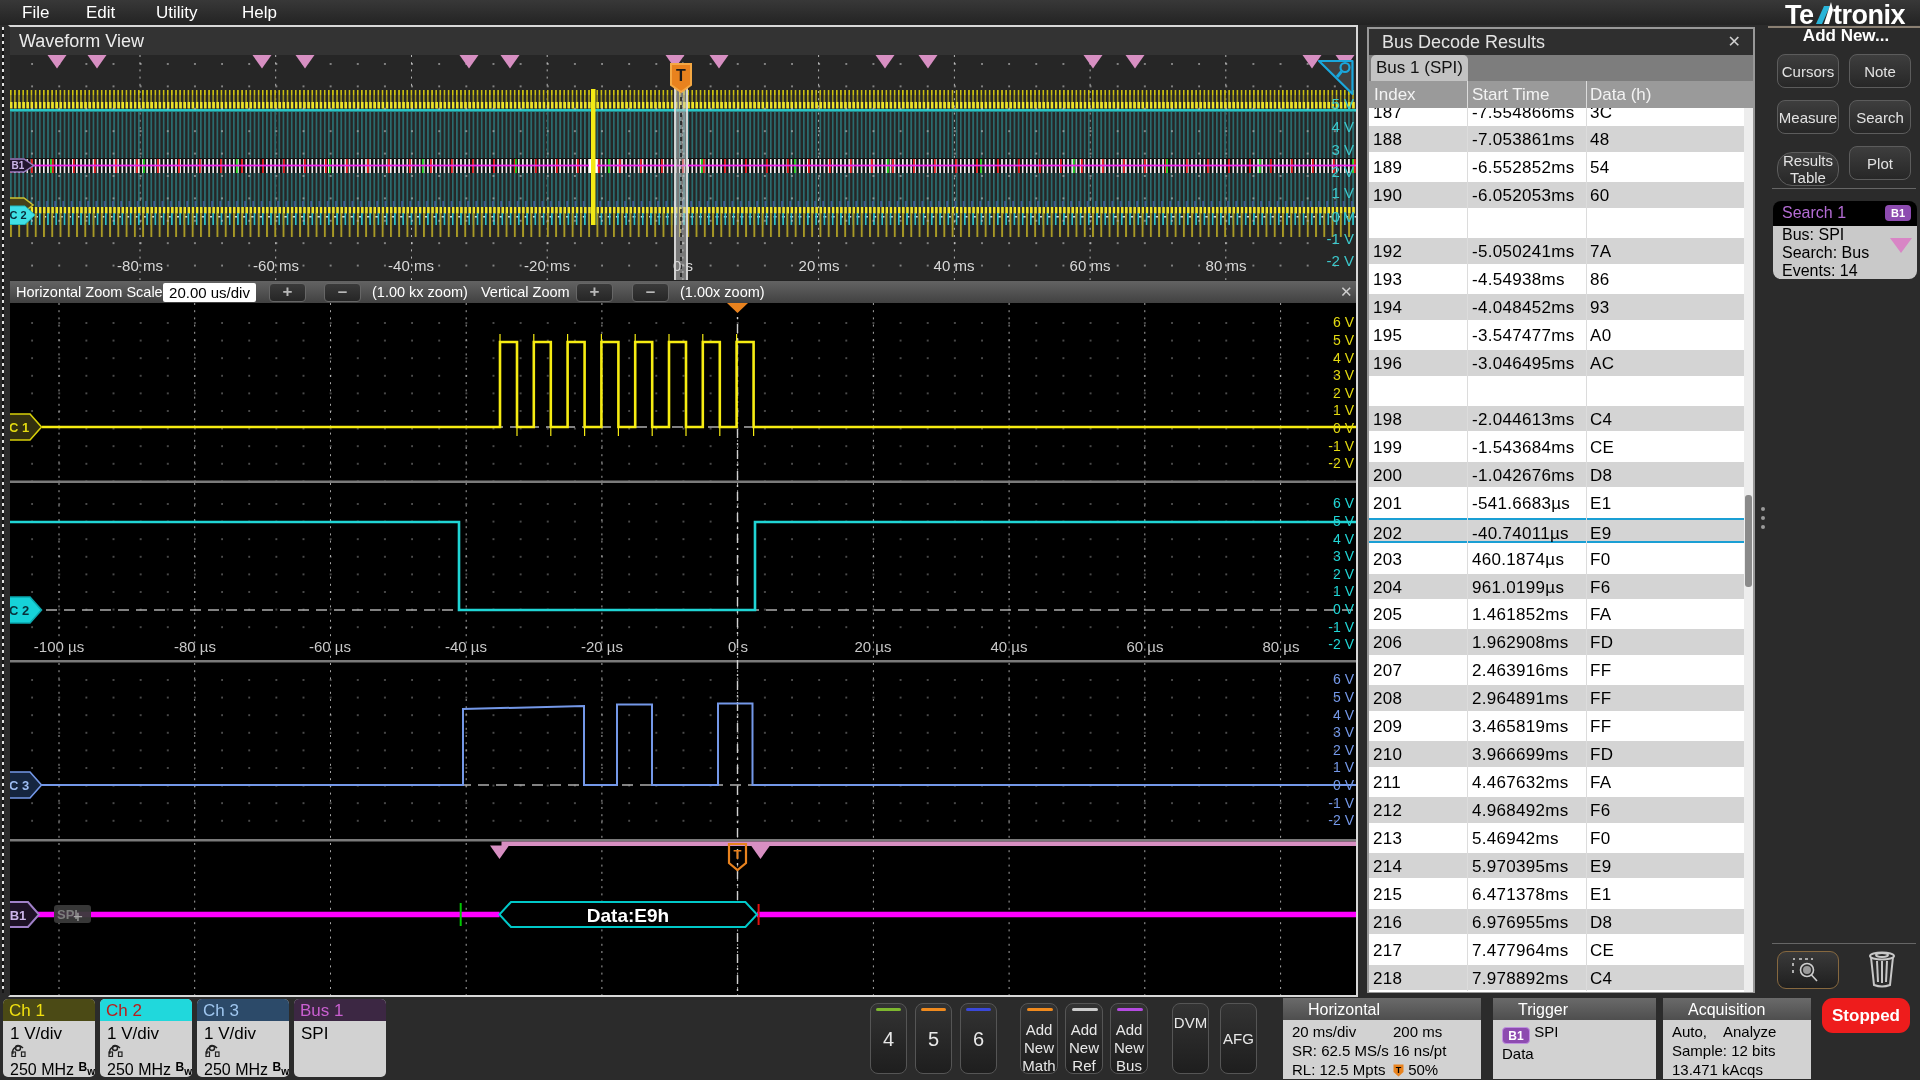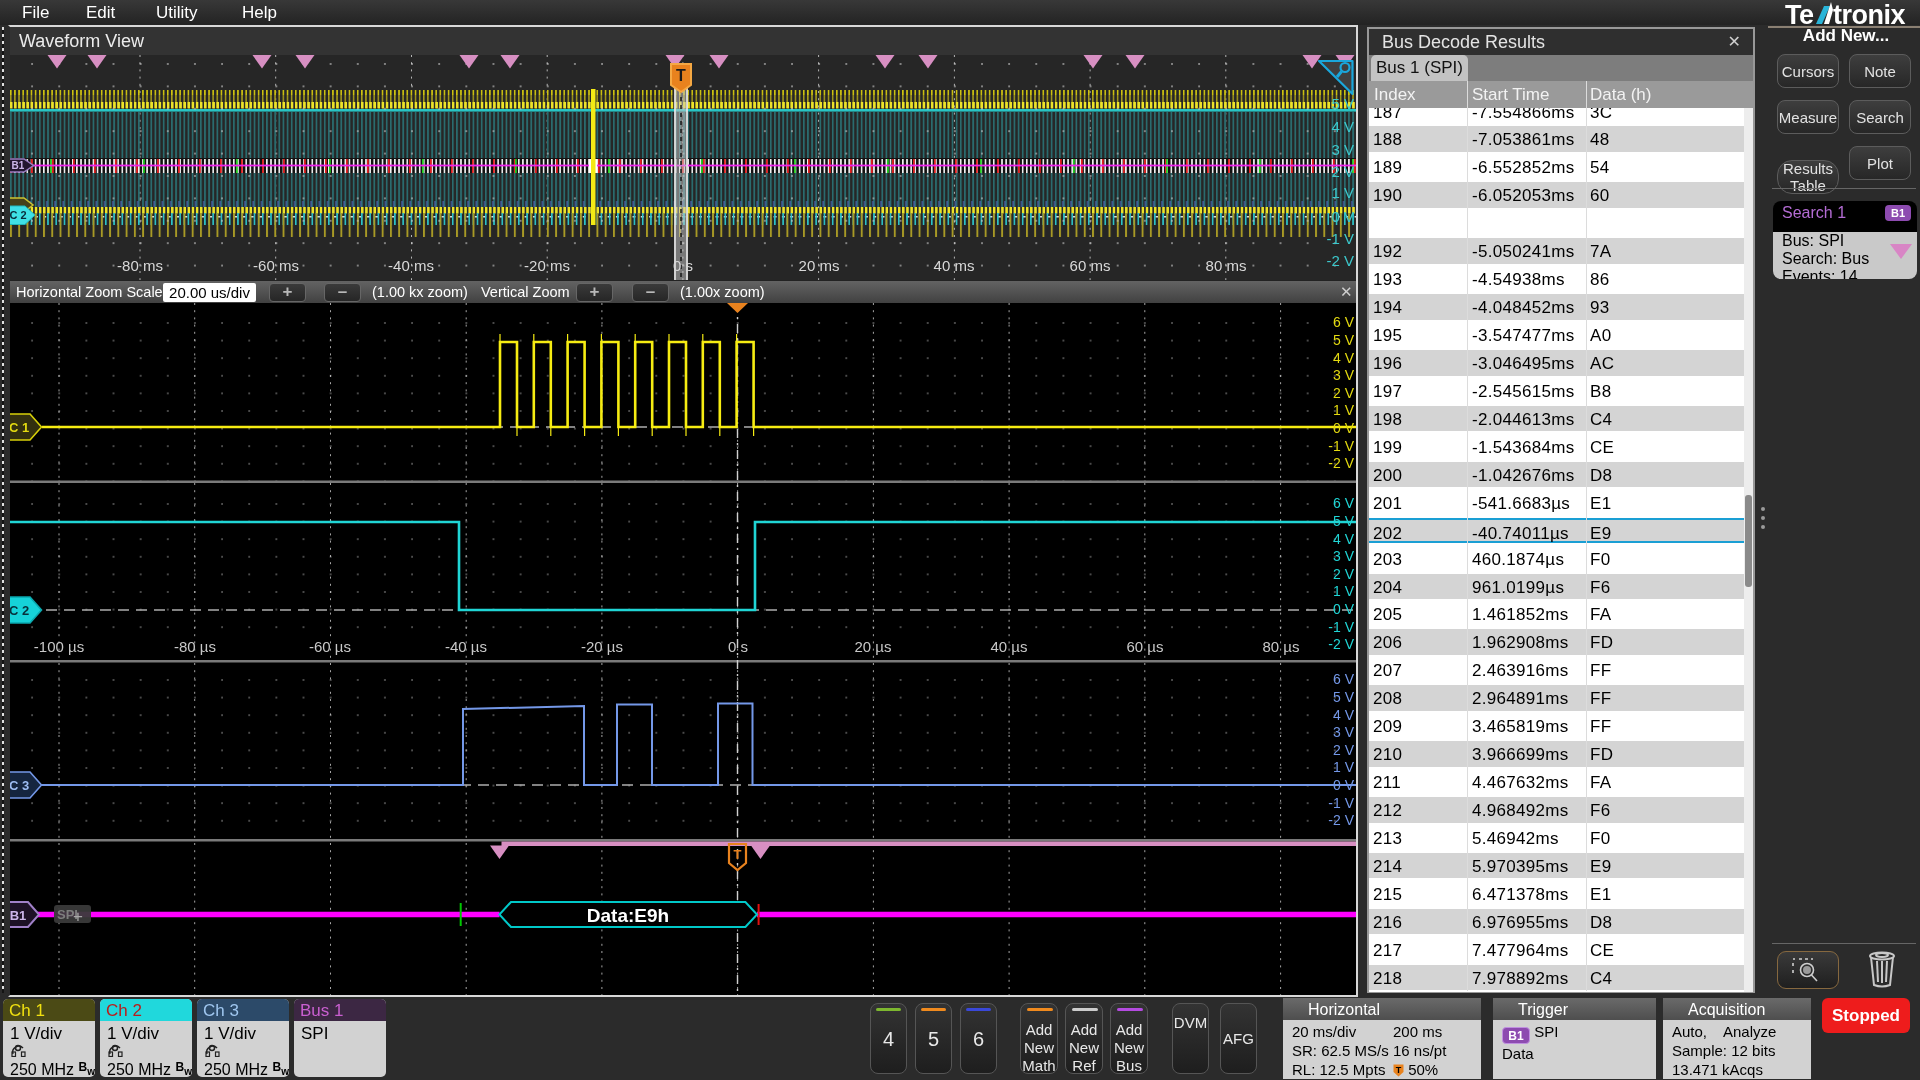--- a/index.html
+++ b/index.html
@@ -349,25 +349,20 @@
 <div class="rrow odd" style="top:214.0px;">
           <div class="c1">195</div>
           <div class="c2">-3.547477ms</div>
           <div class="c3">A0</div>
         </div>
 <div class="rrow even" style="top:242.0px;">
           <div class="c1">196</div>
           <div class="c2">-3.046495ms</div>
           <div class="c3">AC</div>
         </div>
-<div class="rrow odd" style="top:269.9px;">
-          <div class="c1">197</div>
-          <div class="c2">-2.545615ms</div>
-          <div class="c3">B8</div>
-        </div>
 <div class="rrow even" style="top:297.8px;">
           <div class="c1">198</div>
           <div class="c2">-2.044613ms</div>
           <div class="c3">C4</div>
         </div>
 <div class="rrow odd" style="top:325.8px;">
           <div class="c1">199</div>
           <div class="c2">-1.543684ms</div>
           <div class="c3">CE</div>
         </div>
@@ -491,29 +486,29 @@
     </div>
 <div class="sbtn" style="left:1849px; top:54px; width:62px; height:34px;">
       <span>Note</span>
     </div>
 <div class="sbtn" style="left:1777px; top:100px; width:62px; height:34px;">
       <span>Measure</span>
     </div>
 <div class="sbtn" style="left:1849px; top:100px; width:62px; height:34px;">
       <span>Search</span>
     </div>
-<div class="sbtn" style="left:1777px; top:160px; width:62px; height:34px;border-radius:15px;">
+<div class="sbtn" style="left:1777px; top:152px; width:62px; height:34px;border-radius:15px;">
       <span>Results<br>Table</span>
     </div>
 <div class="sbtn" style="left:1849px; top:146px; width:62px; height:34px;">
       <span>Plot</span>
     </div>
 <div class="abs" style="left:1772px; top:188px; width:144px; height:1px; background:#666;"></div>
 <div class="abs" style="left:1773px; top:201px; width:144px; height:78px; border-radius:8px; overflow:hidden;">
-<div style="height:31px; background:#000; position:relative;">
+<div style="height:25px; background:#000; position:relative;">
         <span style="position:absolute; left:9px; top:3px; color:#b46cd4; font-size:16px;">Search 1</span>
         <span style="position:absolute; right:6px; top:4px; width:26px; height:16px; background:#8d4bb0; border-radius:4px; color:#fff; font-size:11px; font-weight:bold; text-align:center; line-height:16px;">B1</span>
       </div>
 <div style="height:53px; background:#c9c9c9; position:relative; font-size:16px; color:#000; line-height:18px; padding:0 0 0 9px;">Bus: SPI<br>Search: Bus<br>Events: 14
 <svg width="22" height="16" style="position:absolute; right:5px; top:12px;">
           <polygon points="0,0 22,0 11,15" fill="#d885c5"></polygon>
         </svg>
 </div>
     </div>
 <div class="abs" style="left:1772px; top:943px; width:144px; height:1px; background:#666;"></div>
@@ -615,16 +610,16 @@
         <div class="ipbody">
 <span style="display:inline-block; width:28px; height:17px; background:#8d4bb0; border:1px solid #c090e0; border-radius:4px; color:#fff; font-size:12px; font-weight:bold; text-align:center; line-height:16px; vertical-align:-3px;">B1</span> SPI<br>Data
 </div>
       </div>
 <div class="infopanel" style="left:1663px; width:148px;">
         <div class="iphead">Acquisition</div>
         <div class="ipbody">
 <div style="position:relative;">Auto,<span style="position:absolute; left:51px;">Analyze</span><br>Sample: 12 bits<br>13.471 kAcqs</div>
 </div>
       </div>
-<div class="abs" style="left:1822px; top:1px; width:88px; height:35px; background:#ee1c1c; border-radius:6px; color:#fff; font-size:17px; font-weight:bold; text-align:center; line-height:35px;">Stopped</div>
+<div class="abs" style="left:1822px; top:1px; width:88px; height:35px; background:#ee1c1c; border-radius:11px; color:#fff; font-size:17px; font-weight:bold; text-align:center; line-height:35px;">Stopped</div>
     </div>
 
 </div>
 
 </body></html>

